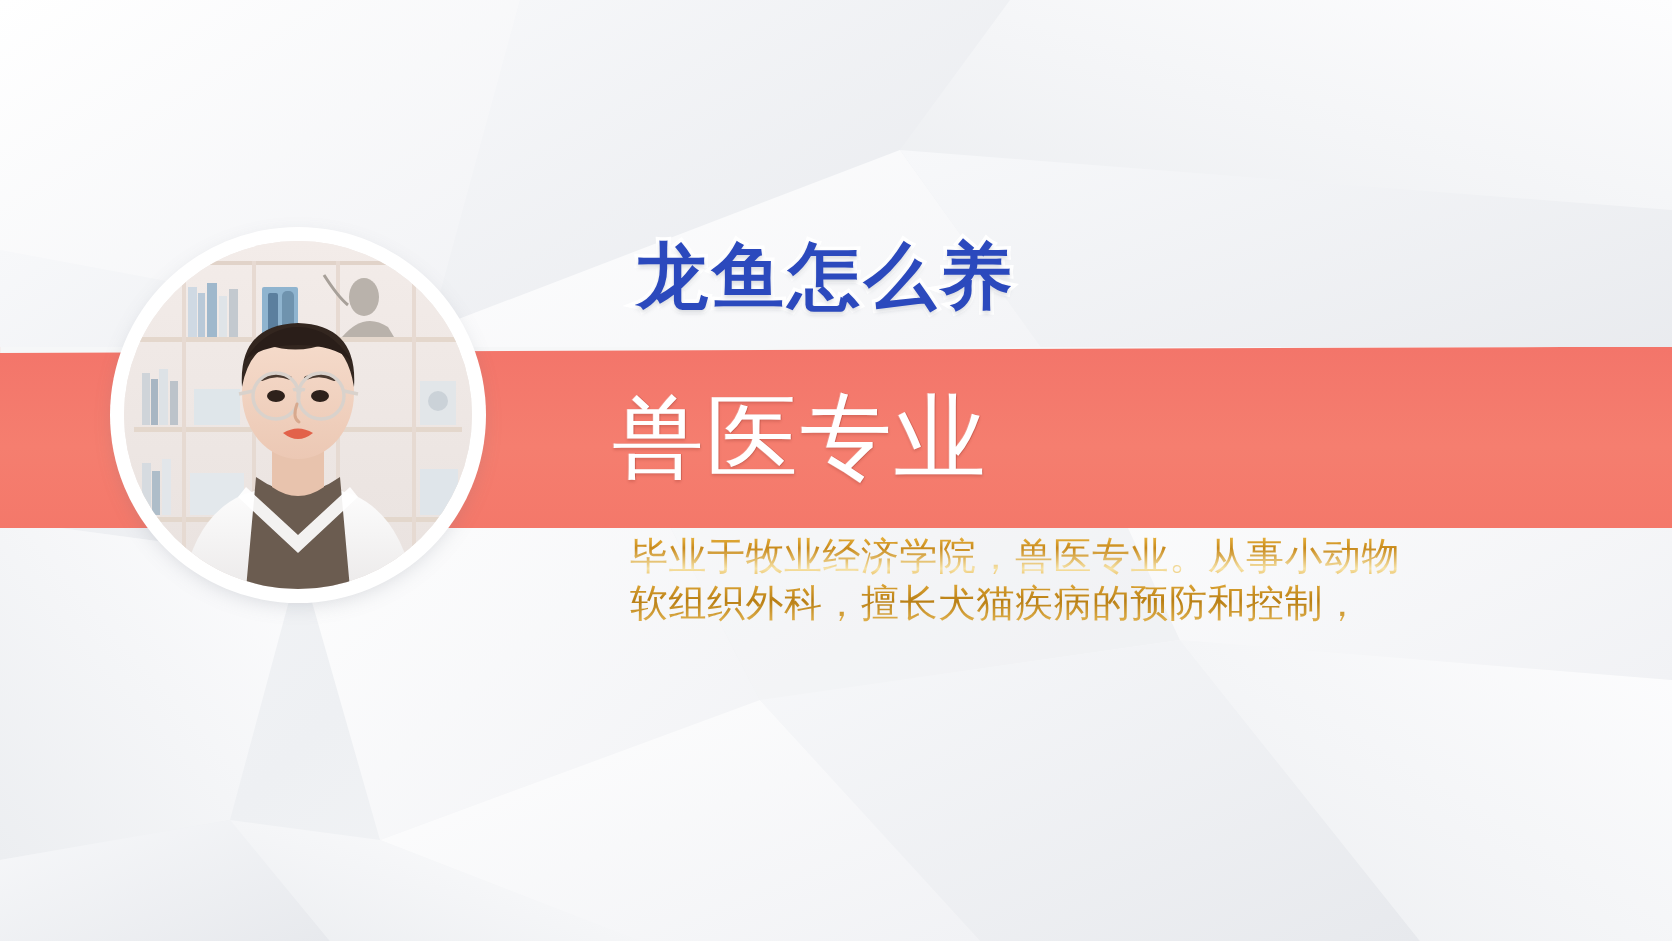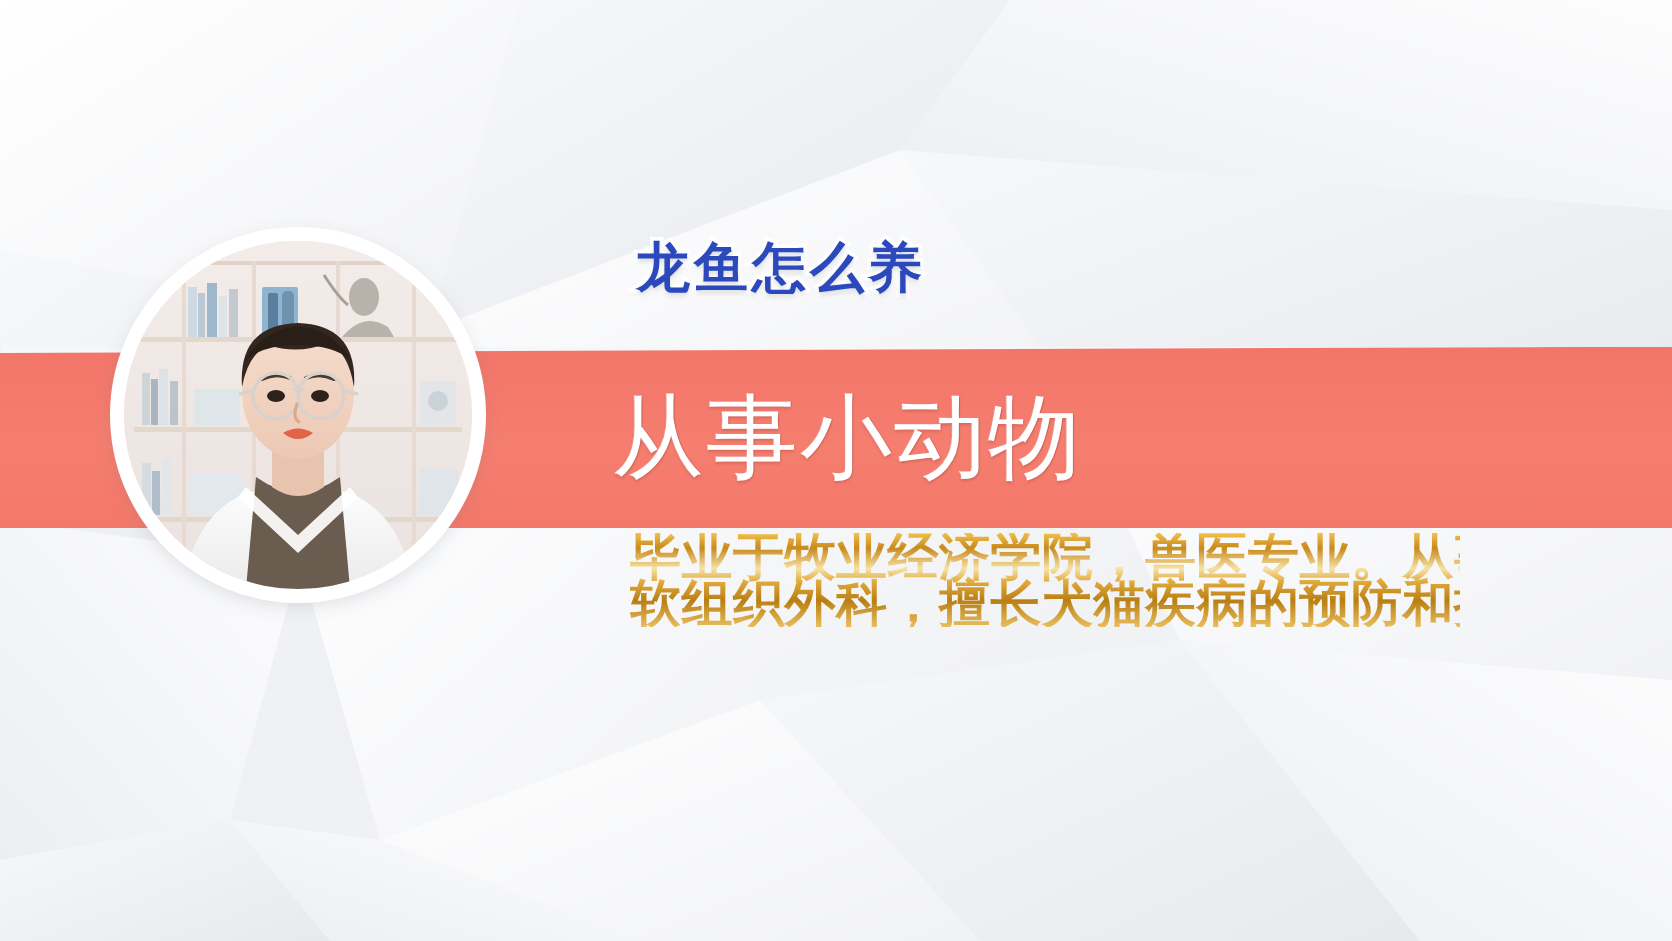--- a/index.html
+++ b/index.html
@@ -86,21 +86,21 @@
        0 2px 3px rgba(120,35,28,0.22);
   }
   .banner-role { margin-right: 46px; }
   .banner-name { }
 
   
   .title {
     position: absolute;
     left: 636px;
     top: 240px;
-    font-size: 54px;
+    font-size: 72px;
     font-weight: bold;
     line-height: 1;
     letter-spacing: 4px;
     color: #2b49bd;
     white-space: nowrap;
     -webkit-text-stroke: 7px #ffffff;
     paint-order: stroke fill;
     text-shadow: 0 3px 4px rgba(120,125,140,0.28);
   }
 
@@ -125,23 +125,23 @@
     background: #efe9e6;
   }
   .avatar-photo svg { display: block; width: 100%; height: 100%; }
 
   
   .desc {
     position: absolute;
     left: 630px;
     top: 533px;
     width: 830px;
-    font-size: 51px;
+    font-size: 38px;
     line-height: 47px;
-    font-weight: bold;
+    font-weight: normal;
     letter-spacing: 0.5px;
     background: linear-gradient(to bottom,
        #f3c14b 0%,
        #c88a1c 16%,
        #f6e2a6 38%,
        #e0a93a 52%,
        #b97f14 72%,
        #e9bd5c 100%);
     -webkit-background-clip: text;
     background-clip: text;
@@ -190,21 +190,21 @@
   </svg>
 
   <div class="banner">
     <div class="banner-inner"></div>
     <div class="banner-skew-top"></div>
   </div>
 
   <div class="title">龙鱼怎么养</div>
 
   <div class="banner-text">
-    <span class="banner-role">从事小动物</span>
+    <span class="banner-role">兽医专业</span>
   </div>
 
   <div class="avatar-wrap">
     <div class="avatar-photo">
       <svg viewBox="0 0 348 348" preserveAspectRatio="xMidYMid slice">
         <defs>
           <linearGradient id="wallg" x1="0" y1="0" x2="0" y2="1">
             <stop offset="0" stop-color="#f3ece9"></stop>
               <stop offset="1" stop-color="#e9e2df"></stop>
           </linearGradient>

